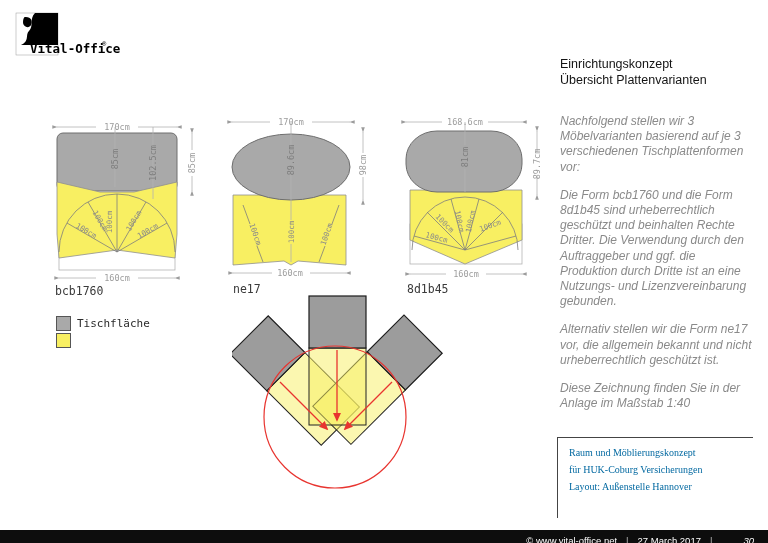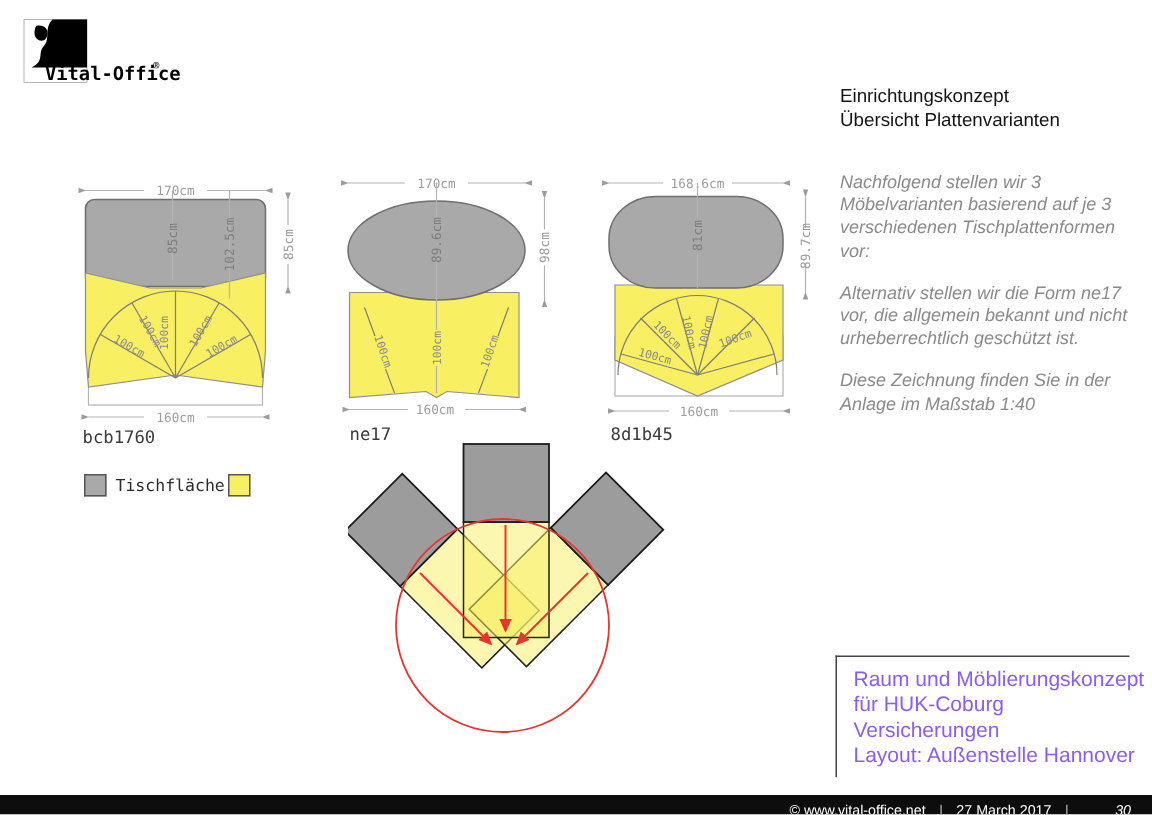--- a/index.html
+++ b/index.html
@@ -13,34 +13,34 @@
   .it{font-size:8.5px;fill:#7e7e7e;text-anchor:middle;}          
   .rt{font-size:7.5px;fill:#8a8a8a;text-anchor:middle;}          
   .lbl{font-size:11.5px;fill:#3a3a3a;}                           
   .dl{stroke:#b3b3b3;stroke-width:0.8;fill:none;}                
   .rl{stroke:#7d7d7d;stroke-width:0.8;fill:none;}                
   .gray-shape{fill:#a9a9a9;stroke:#6e6e6e;stroke-width:1;}
   .yellow-shape{fill:#f8ef62;stroke:#8f8f8f;stroke-width:0.8;}
   .foot-rect{fill:#ffffff;stroke:#b3b3b3;stroke-width:0.8;}
 
   
-  .legend{display:flex;gap:2px;}
+  .legend{display:flex;flex-direction:column;gap:2px;}
   .legend-row{display:flex;align-items:center;gap:6px;}
   .legend-sw{width:15px;height:15px;border:1px solid #555;box-sizing:border-box;}
   .legend-label{font-family:"DejaVu Sans Mono",monospace;font-size:11px;color:#2b2b2b;}
 
   
   .rcol{width:195px;}
   .rhead{font-size:12.5px;line-height:16px;color:#141414;font-weight:400;margin-bottom:26px;}
   .rcol p{font-size:12px;line-height:15.2px;color:#8a8a8a;margin:0 0 13px 0;font-style:italic;}
 
   
   .tb-hline{border-top:1px solid #444;width:196px;}
   .tb-vline{border-left:1px solid #444;height:81px;width:0;}
-  .tblock-text{font-size:14px;line-height:17px;color:#8b5cf6;}
+  .tblock-text{font-size:10px;line-height:17px;color:#0369a1;font-family:Liberation Serif, serif;}
 
   
   .footer{left:0;top:530px;width:768px;height:21px;background:#0d0d0d;display:flex;
           align-items:center;justify-content:flex-end;gap:9px;padding-right:14px;box-sizing:border-box;}
   .footer span{color:#fff;font-size:9.5px;}
   .footer .sep{color:#bbb;}
   .footer .pg{margin-left:22px;font-style:italic;}
 </style>
 </head>
 <body>
@@ -236,20 +236,21 @@
       <line x1="160" y1="90" x2="113" y2="137" marker-end="url(#ar)"></line>
     </g>
   </svg>
 
   <div class="rcol abs" style="left:560px;top:56px">
     <div class="rhead">
       <div>Einrichtungskonzept</div>
       <div>Übersicht Plattenvarianten</div>
     </div>
     <p>Nachfolgend stellen wir 3 Möbelvarianten basierend auf je 3 verschiedenen Tischplattenformen vor:</p>
+    <p>Die Form bcb1760 und die Form 8d1b45 sind urheberrechtlich geschützt und beinhalten Rechte Dritter. Die Verwendung durch den Auftraggeber und ggf. die Produktion durch Dritte ist an eine Nutzungs- und Lizenzvereinbarung gebunden.</p>
     <p>Alternativ stellen wir die Form ne17 vor, die allgemein bekannt und nicht urheberrechtlich geschützt ist.</p>
     <p>Diese Zeichnung finden Sie in der Anlage im Maßstab 1:40</p>
   </div>
 
   <div class="abs tb-hline" style="left:557px;top:437px"></div>
   <div class="abs tb-vline" style="left:557px;top:437px"></div>
   <div class="abs tblock-text" style="left:569px;top:444px">
     <div>Raum und Möblierungskonzept</div>
     <div>für HUK-Coburg Versicherungen</div>
     <div>Layout: Außenstelle Hannover</div>

